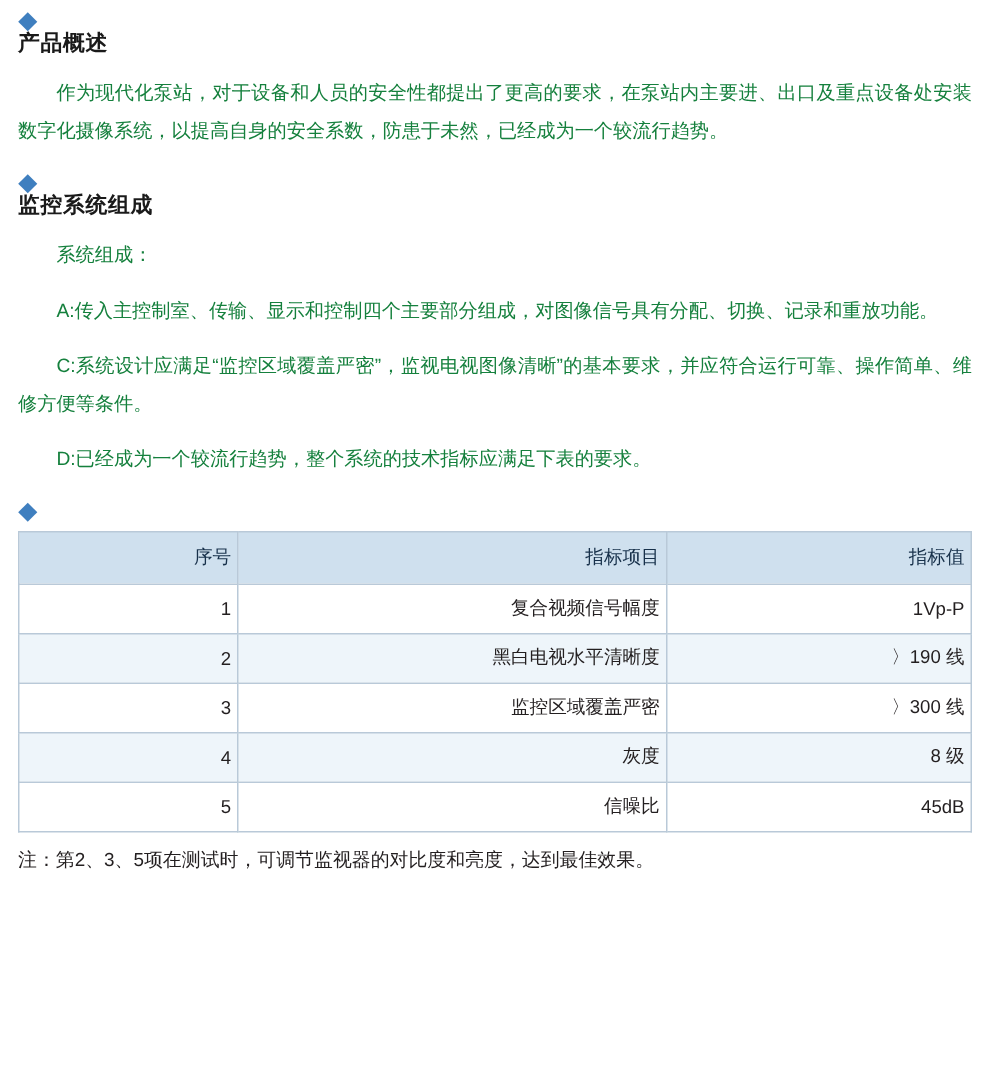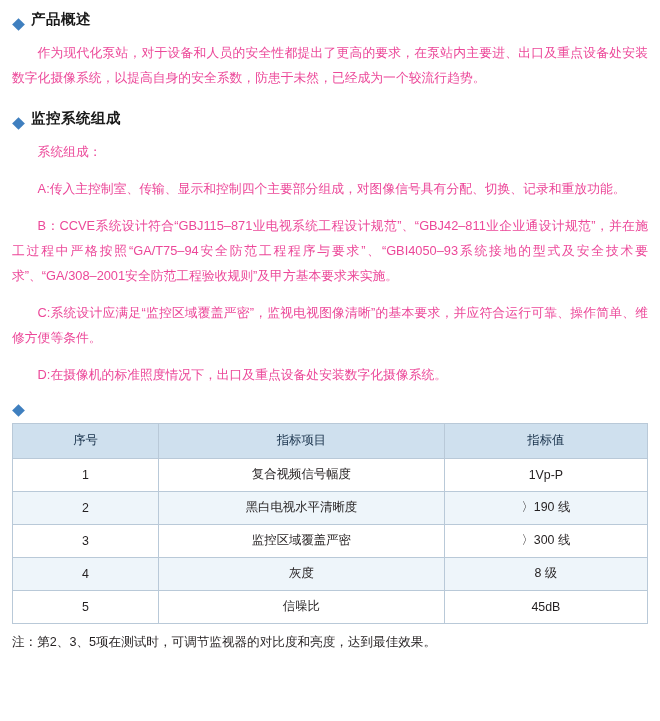--- a/index.html
+++ b/index.html
@@ -15,22 +15,23 @@
     -webkit-font-smoothing: antialiased;
   }
   .page {
     width: 660px;
     box-sizing: border-box;
     padding: 4px 12px 10px 12px;
     position: relative;
   }
   .section-head {
     display: flex;
-    align-items: flex-end;
+    align-items: flex-start;
     margin: 6px 0 4px 0;
+    flex-direction: column;
   }
   .diamond {
     width: 9px;
     height: 9px;
     background: #3f7fbf;
     transform: rotate(45deg);
     margin-right: 8px;
     margin-left: 2px;
     flex: 0 0 auto;
   }
@@ -40,35 +41,35 @@
     color: #1a1a1a;
     letter-spacing: 0.5px;
   }
   p.para {
     font-size: 12.8px;
     line-height: 1.95;
     margin: 12px 0 6px 0;
     text-align: justify;
     text-justify: inter-ideograph;
     text-indent: 2em;
-    color: #ec4899;
+    color: #15803d;
   }
   .spacer-sm { height: 6px; }
 
   table.spec {
     width: 100%;
     border-collapse: collapse;
     margin-top: 8px;
     margin-bottom: 6px;
     font-size: 12.4px;
   }
   table.spec th,
   table.spec td {
     border: 1px solid #b9c9d8;
-    text-align: center;
+    text-align: right;
     padding: 6px 4px;
     height: 20px;
     color: #231f20;
   }
   table.spec thead th {
     background: #cfe0ee;
     font-weight: normal;
     color: #17304a;
     padding: 7px 4px;
   }
@@ -102,23 +103,22 @@
   <p class="para">作为现代化泵站，对于设备和人员的安全性都提出了更高的要求，在泵站内主要进、出口及重点设备处安装数字化摄像系统，以提高自身的安全系数，防患于未然，已经成为一个较流行趋势。</p>
 
   <div class="spacer-sm"></div>
 
   <div class="section-head">
     <span class="diamond"></span>
     <span class="section-title">监控系统组成</span>
   </div>
   <p class="para">系统组成：</p>
   <p class="para">A:传入主控制室、传输、显示和控制四个主要部分组成，对图像信号具有分配、切换、记录和重放功能。</p>
-  <p class="para">B：CCVE系统设计符合“GBJ115–871业电视系统工程设计规范”、“GBJ42–811业企业通设计规范”，并在施工过程中严格按照“GA/T75–94安全防范工程程序与要求”、“GBI4050–93系统接地的型式及安全技术要求”、“GA/308–2001安全防范工程验收规则”及甲方基本要求来实施。</p>
   <p class="para">C:系统设计应满足“监控区域覆盖严密”，监视电视图像清晰”的基本要求，并应符合运行可靠、操作简单、维修方便等条件。</p>
-  <p class="para">D:在摄像机的标准照度情况下，出口及重点设备处安装数字化摄像系统。</p>
+  <p class="para">D:已经成为一个较流行趋势，整个系统的技术指标应满足下表的要求。</p>
 
   <div class="spacer-sm"></div>
 
   <div class="section-head">
     <span class="diamond"></span>
   </div>
 
   <table class="spec">
     <thead>
       <tr>

